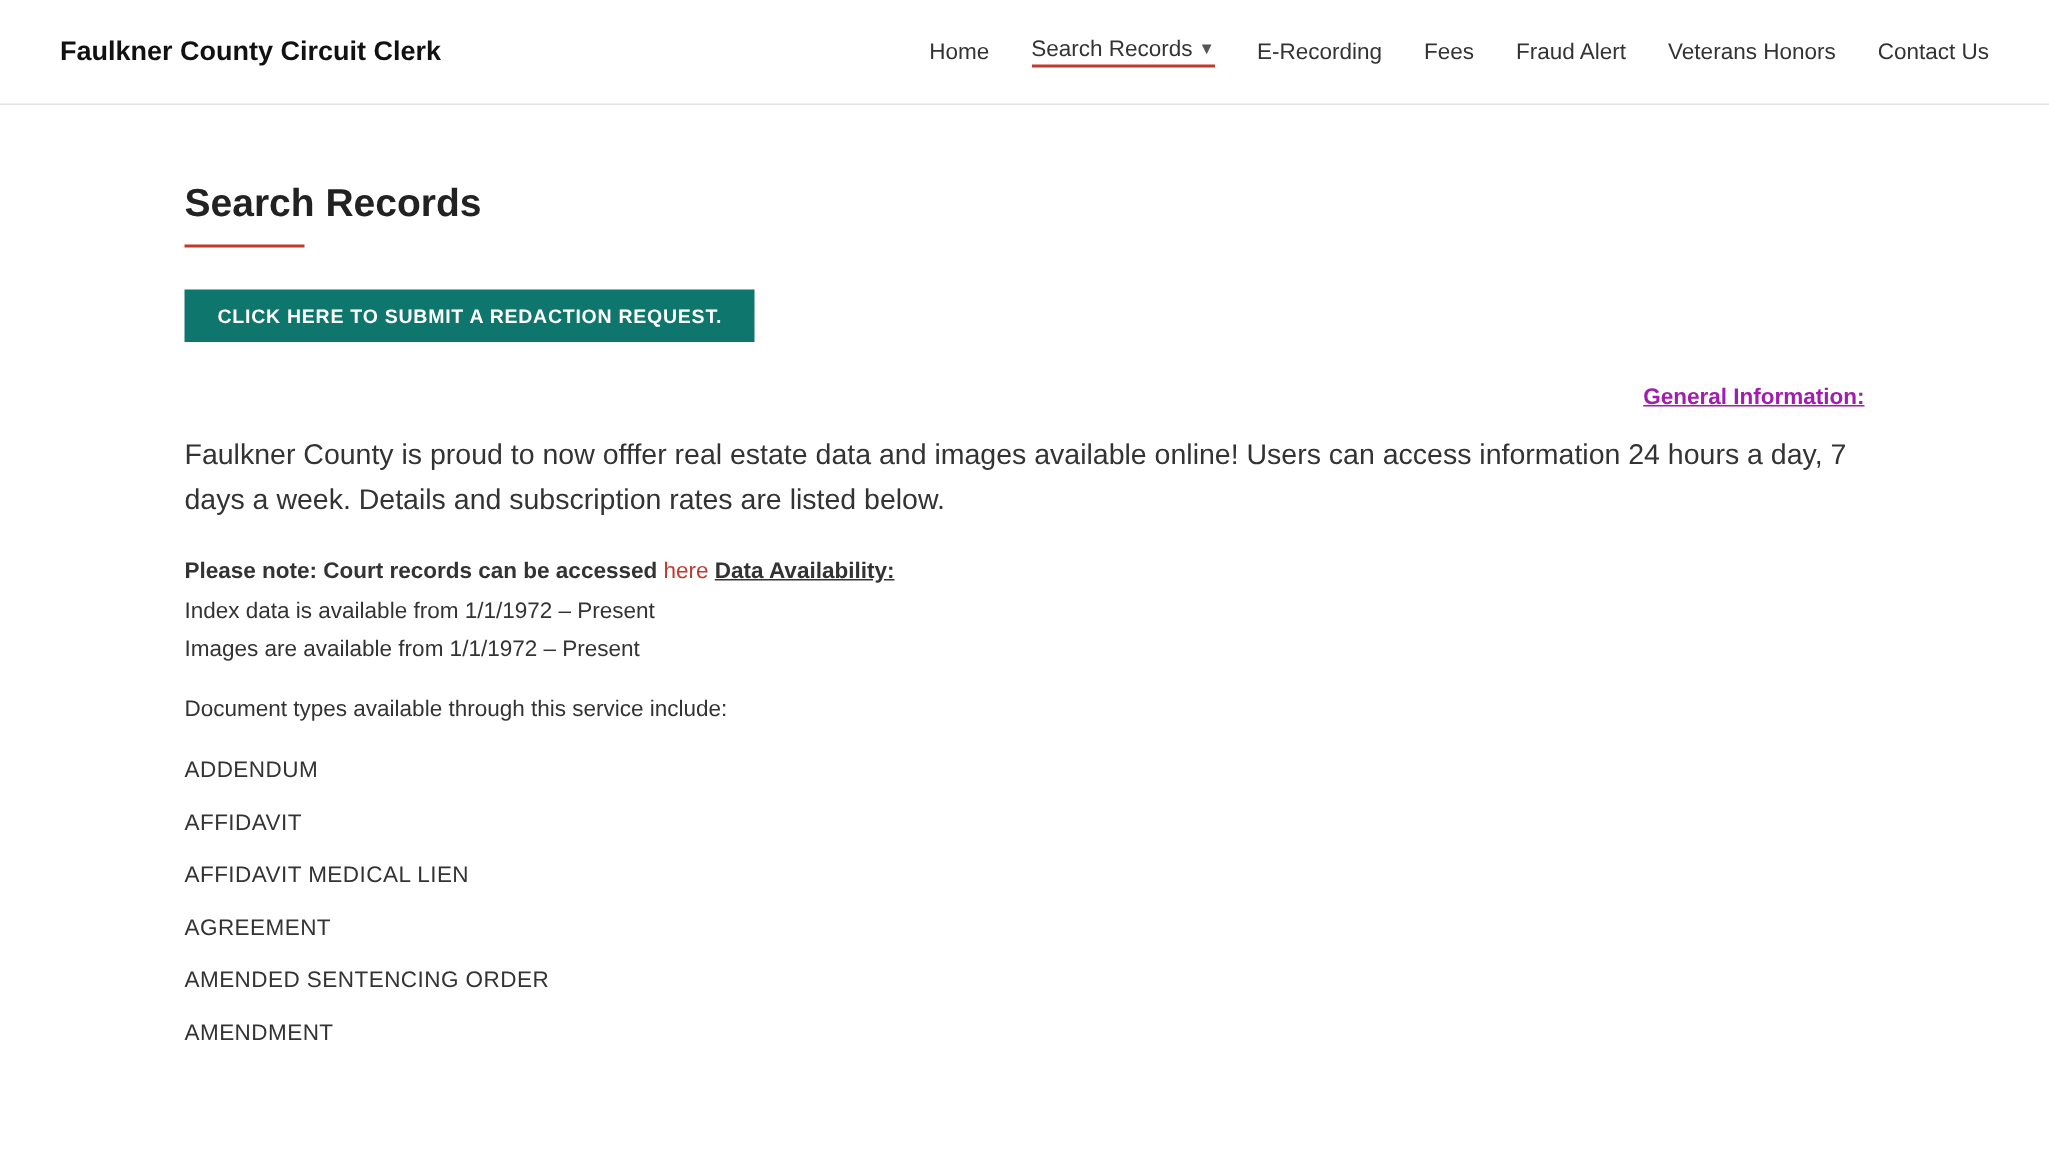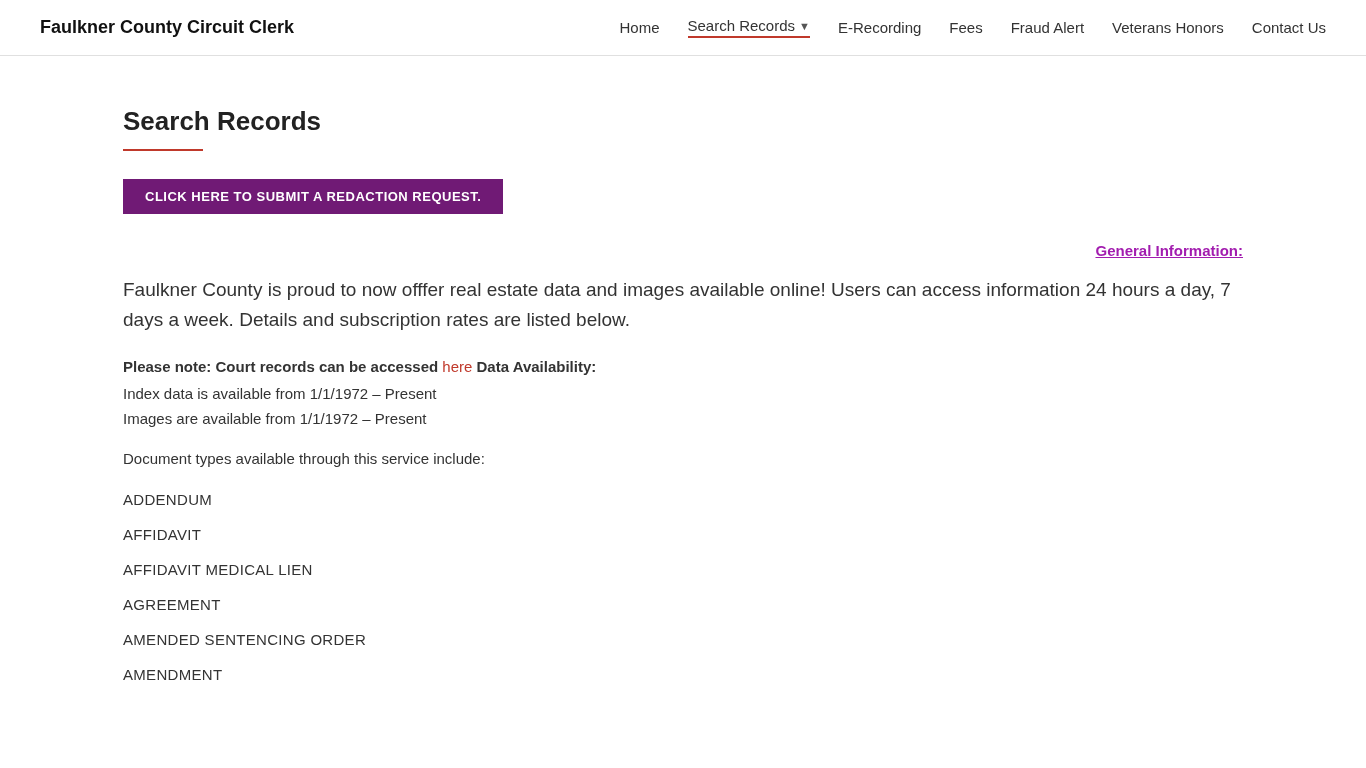--- a/index.html
+++ b/index.html
@@ -14,21 +14,21 @@
       color: #333;
       background: #fff;
     }
 
     
     header {
       display: flex;
       align-items: center;
       justify-content: space-between;
       padding: 0 40px;
-      height: 56px;
+      height: 70px;
       border-bottom: 1px solid #e0e0e0;
       background: #fff;
     }
 
     .site-title {
       font-weight: 700;
       font-size: 18px;
       color: #111;
       font-family: 'Arial', sans-serif;
     }
@@ -82,21 +82,21 @@
 
     .title-underline {
       width: 80px;
       height: 2px;
       background: #c0392b;
       margin-bottom: 28px;
     }
 
     .redaction-btn {
       display: inline-block;
-      background: #701a75;
+      background: #0f766e;
       color: #fff;
       border: none;
       padding: 10px 22px;
       font-size: 13px;
       font-weight: 600;
       letter-spacing: 0.5px;
       cursor: pointer;
       text-transform: uppercase;
       font-family: 'Arial', sans-serif;
       margin-bottom: 28px;
@@ -132,20 +132,21 @@
     }
 
     .please-note a.here-link {
       color: #c0392b;
       text-decoration: none;
       text-align: right;
     }
 
     .data-availability {
       font-weight: 700;
+      text-decoration: underline;
       margin-top: 21px;
     }
 
     .availability-line {
       font-size: 15px;
       font-family: 'Arial', sans-serif;
       color: #333;
       line-height: 1.7;
     }
 

